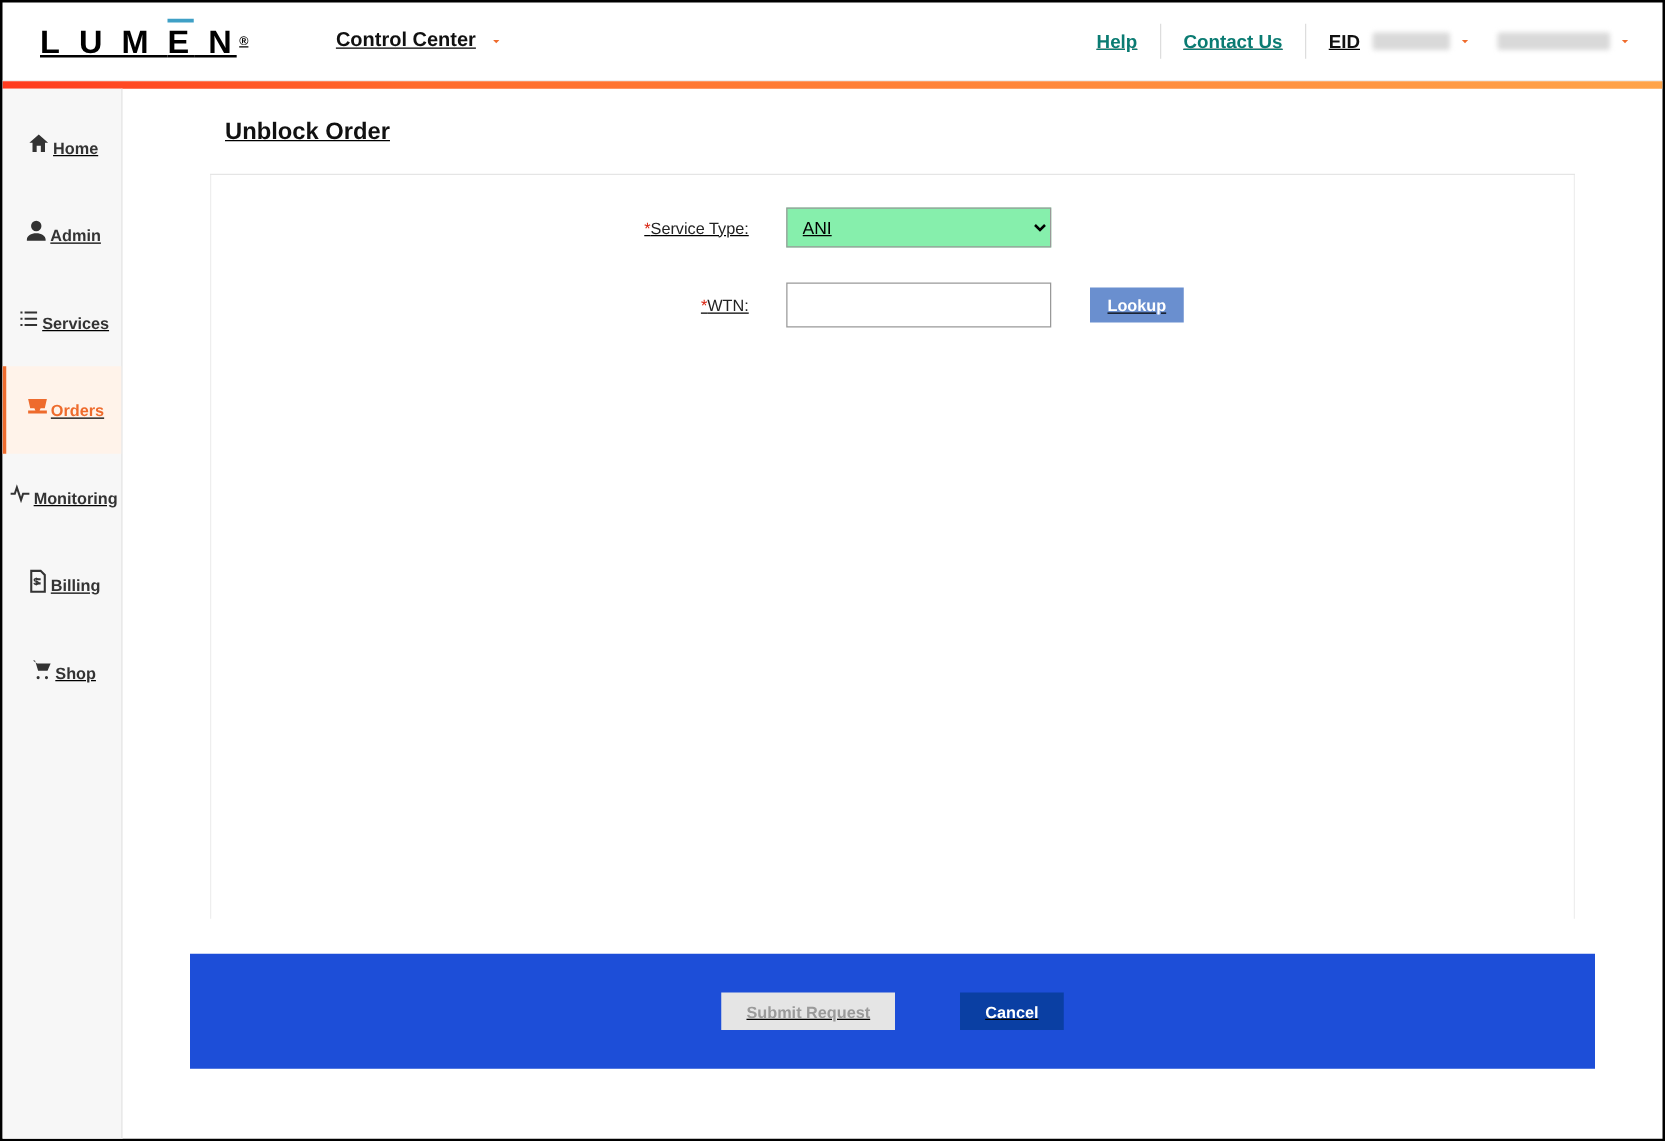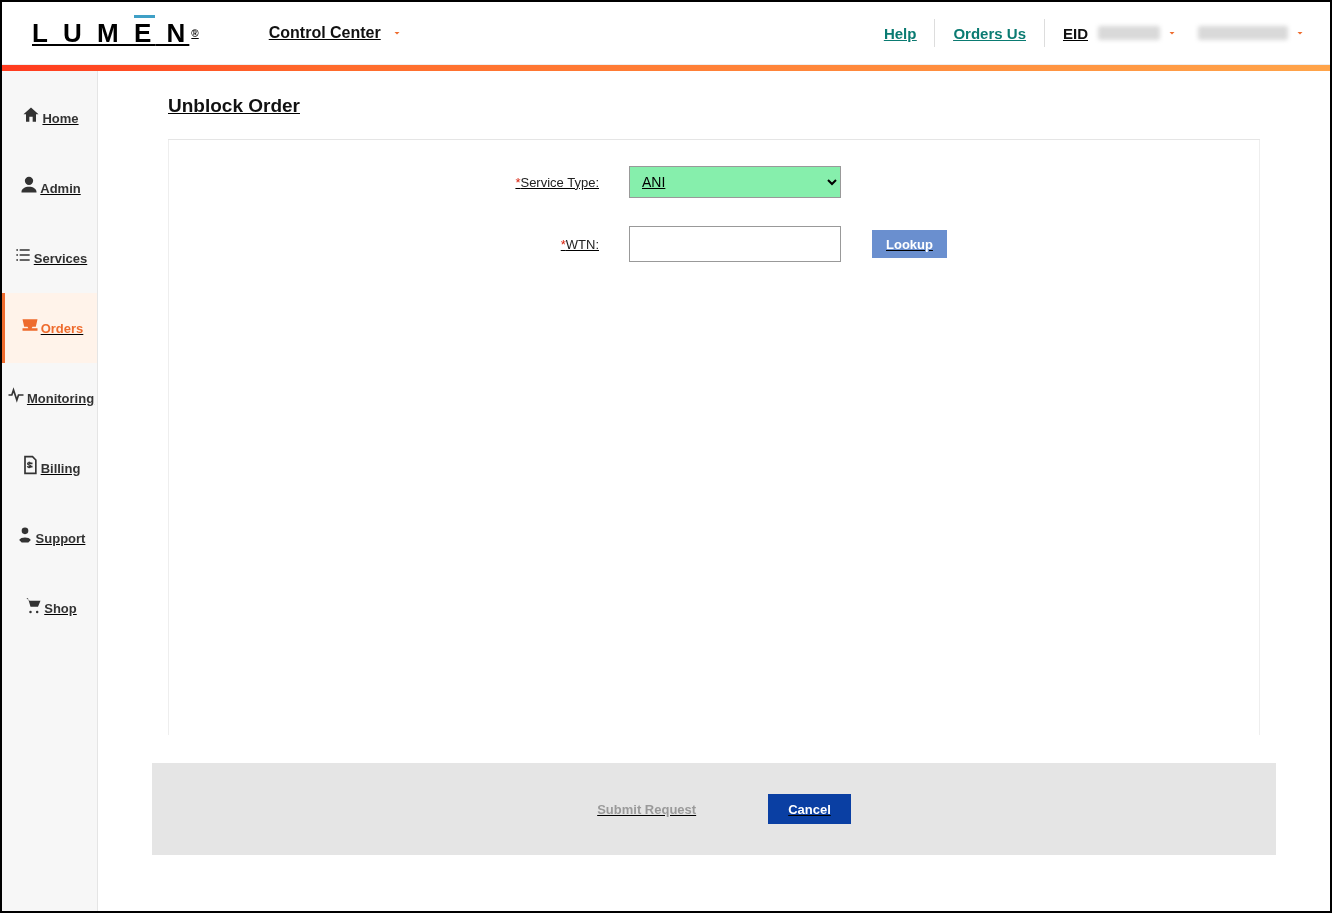--- a/index.html
+++ b/index.html
@@ -31,32 +31,32 @@
   .sidebar { width:96px; background:#f7f7f7; border-right:1px solid #e5e5e5; display:flex; flex-direction:column; padding-top:12px; }
   .nav-item { display:flex; flex-direction:row; align-items:center; justify-content:center; height:70px; font-size:13px; font-weight:700; color:#333; cursor:pointer; }
   .nav-item .ico { width:22px; height:22px; margin-bottom:6px; display:flex; align-items:center; justify-content:center; }
   .nav-item.active { background:#fff3ea; color:#ee6b2d; border-left:3px solid #ee6b2d; }
   .nav-item.active .ico svg { fill:#ee6b2d; }
   .nav-item .ico svg { fill:#333; }
 
   
   .main { flex:1; position:relative; overflow:auto; }
   .content-pad { padding:16px 70px 0 70px; }
-  .page-title { font-size:19px; font-weight:700; color:#111; margin:8px 0 22px 0; }
+  .page-title { font-size:19px; font-weight:700; color:#111; margin:8px 0 22px 12px; }
   .title-sep { height:1px; background:#e5e5e5; margin-bottom:0; }
   .form-panel { border:1px solid #eee; border-top:none; border-bottom:none; min-height:595px; padding-top:26px; }
   .form-row { display:flex; align-items:center; margin-bottom:28px; }
   .form-label { width:460px; text-align:right; font-size:13px; color:#222; padding-right:30px; }
   .req { color:#d9210d; }
   .select { width:212px; height:32px; border:1px solid #999; font-size:14px; padding:0 8px; background:#86efac; }
   .text-input { width:212px; height:36px; border:1px solid #999; font-size:14px; padding:0 8px; }
   .lookup-btn { margin-left:31px; background:#6a8fcf; color:#fff; font-weight:700; font-size:13px; border:none; height:28px; padding:0 14px; cursor:pointer; }
 
   
-  .footer-bar { background:#e5e5e5; height:92px; display:flex; align-items:center; justify-content:center; gap:40px; }
+  .footer-bar { background:#1d4ed8; height:92px; display:flex; align-items:center; justify-content:center; gap:40px; }
   .btn-disabled { background:#e5e5e5; color:#9a9a9a; font-weight:700; font-size:13px; border:none; height:30px; padding:0 20px; }
   .btn-primary { background:#0a3fa3; color:#fff; font-weight:700; font-size:13px; border:none; height:30px; padding:0 20px; cursor:pointer;margin-left:12px; }
 
   .roll { margin-top:28px; padding:0 54px; }
 </style>
 </head>
 <body>
 
 <div class="page-frame">
 
@@ -69,21 +69,21 @@
       <span class="chev">
         <svg width="12" height="12" viewBox="0 0 24 24">
             <path fill="#ee6b2d" d="M7 10l5 5 5-5z"></path>
           </svg>
       </span>
     </div>
     <div class="h-spacer"></div>
     <div class="h-links">
       <a class="h-link">Help</a>
       <div class="h-divider"></div>
-      <a class="h-link">Orders Us</a>
+      <a class="h-link">Contact Us</a>
       <div class="h-divider"></div>
       <div style="display:flex;align-items:center;cursor:pointer">
         <span class="h-eid">EID</span>
         <span class="blur1"></span>
         <span class="chev" style="margin-left:6px">
           <svg width="12" height="12" viewBox="0 0 24 24">
               <path fill="#ee6b2d" d="M7 10l5 5 5-5z"></path>
             </svg>
         </span>
       </div>
@@ -144,28 +144,20 @@
         <span>Monitoring</span>
       </div>
       <div class="nav-item">
         <span class="ico">
             <svg width="20" height="20" viewBox="0 0 24 24">
               <path d="M6 2h9l4 4v16H6zM10 10h5M10 14h5" fill="none" stroke="#333" stroke-width="2"></path>
               <text x="8" y="16" font-size="10" fill="#333">$</text>
             </svg>
           </span>
         <span>Billing</span>
-      </div>
-      <div class="nav-item">
-        <span class="ico">
-            <svg width="20" height="20" viewBox="0 0 24 24">
-              <path d="M12 3a4 4 0 014 4 4 4 0 01-4 4 4 4 0 01-4-4 4 4 0 014-4zm-7 15c2-4 12-4 14 0l-3 3H8z"></path>
-            </svg>
-          </span>
-        <span>Support</span>
       </div>
       <div class="nav-item">
         <span class="ico">
             <svg width="20" height="20" viewBox="0 0 24 24">
               <path d="M4 4h2l3 10h9l3-7H8M9 19a1.5 1.5 0 100 3 1.5 1.5 0 000-3zm8 0a1.5 1.5 0 100 3 1.5 1.5 0 000-3z"></path>
             </svg>
           </span>
         <span>Shop</span>
       </div>
     </div>

